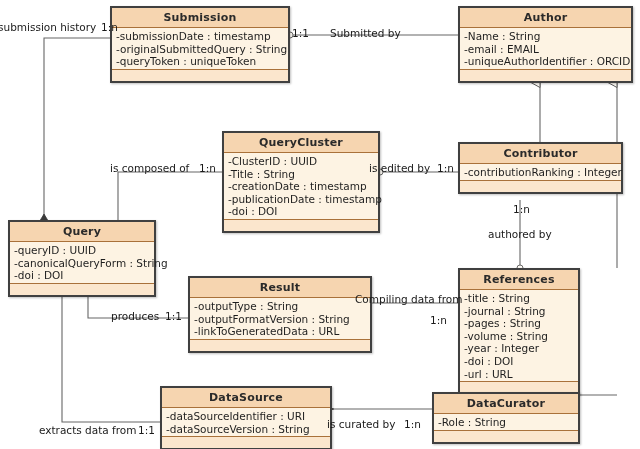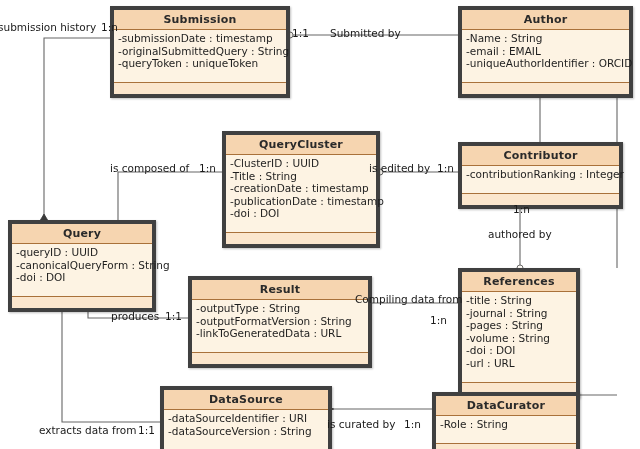--- a/index.html
+++ b/index.html
@@ -20,38 +20,38 @@
     position: absolute;
     left: 0;
     top: 0;
     width: 640px;
     height: 449px;
     pointer-events: none;
   }
   .uml-class {
     position: absolute;
     box-sizing: border-box;
-    border: 4px solid #404040;
+    border: 2px solid #404040;
     background: #fbe6cd;
     box-shadow: 1px 1px 2px rgba(0,0,0,0.25);
   }
   .uml-title {
     box-sizing: border-box;
     text-align: center;
     font-weight: bold;
     font-size: 11px;
     color: #2a2a2a;
     padding: 3px 2px 3px 2px;
     background: #f6d5b0;
     border-bottom: 1px solid #a9713a;
     letter-spacing: 0.2px;
   }
   .uml-attrs {
     box-sizing: border-box;
-    padding: 2px 4px 12px 4px;
+    padding: 2px 4px 1px 4px;
     background: #fdf3e3;
     border-bottom: 1px solid #a9713a;
   }
   .uml-attr {
     font-size: 10.5px;
     color: #1e1e1e;
     line-height: 12.6px;
     white-space: nowrap;
   }
   .uml-ops {
@@ -191,20 +191,21 @@
     <div class="uml-ops"></div>
   </div>
 
   <div class="uml-class" style="left:458px; top:268px; width:122px;">
     <div class="uml-title">References</div>
     <div class="uml-attrs">
       <div class="uml-attr">-title : String</div>
       <div class="uml-attr">-journal : String</div>
       <div class="uml-attr">-pages : String</div>
       <div class="uml-attr">-volume : String</div>
+      <div class="uml-attr">-year : Integer</div>
       <div class="uml-attr">-doi : DOI</div>
       <div class="uml-attr">-url : URL</div>
     </div>
     <div class="uml-ops"></div>
   </div>
 
   <div class="uml-class" style="left:160px; top:386px; width:172px;">
     <div class="uml-title">DataSource</div>
     <div class="uml-attrs">
       <div class="uml-attr">-dataSourceIdentifier : URI</div>

